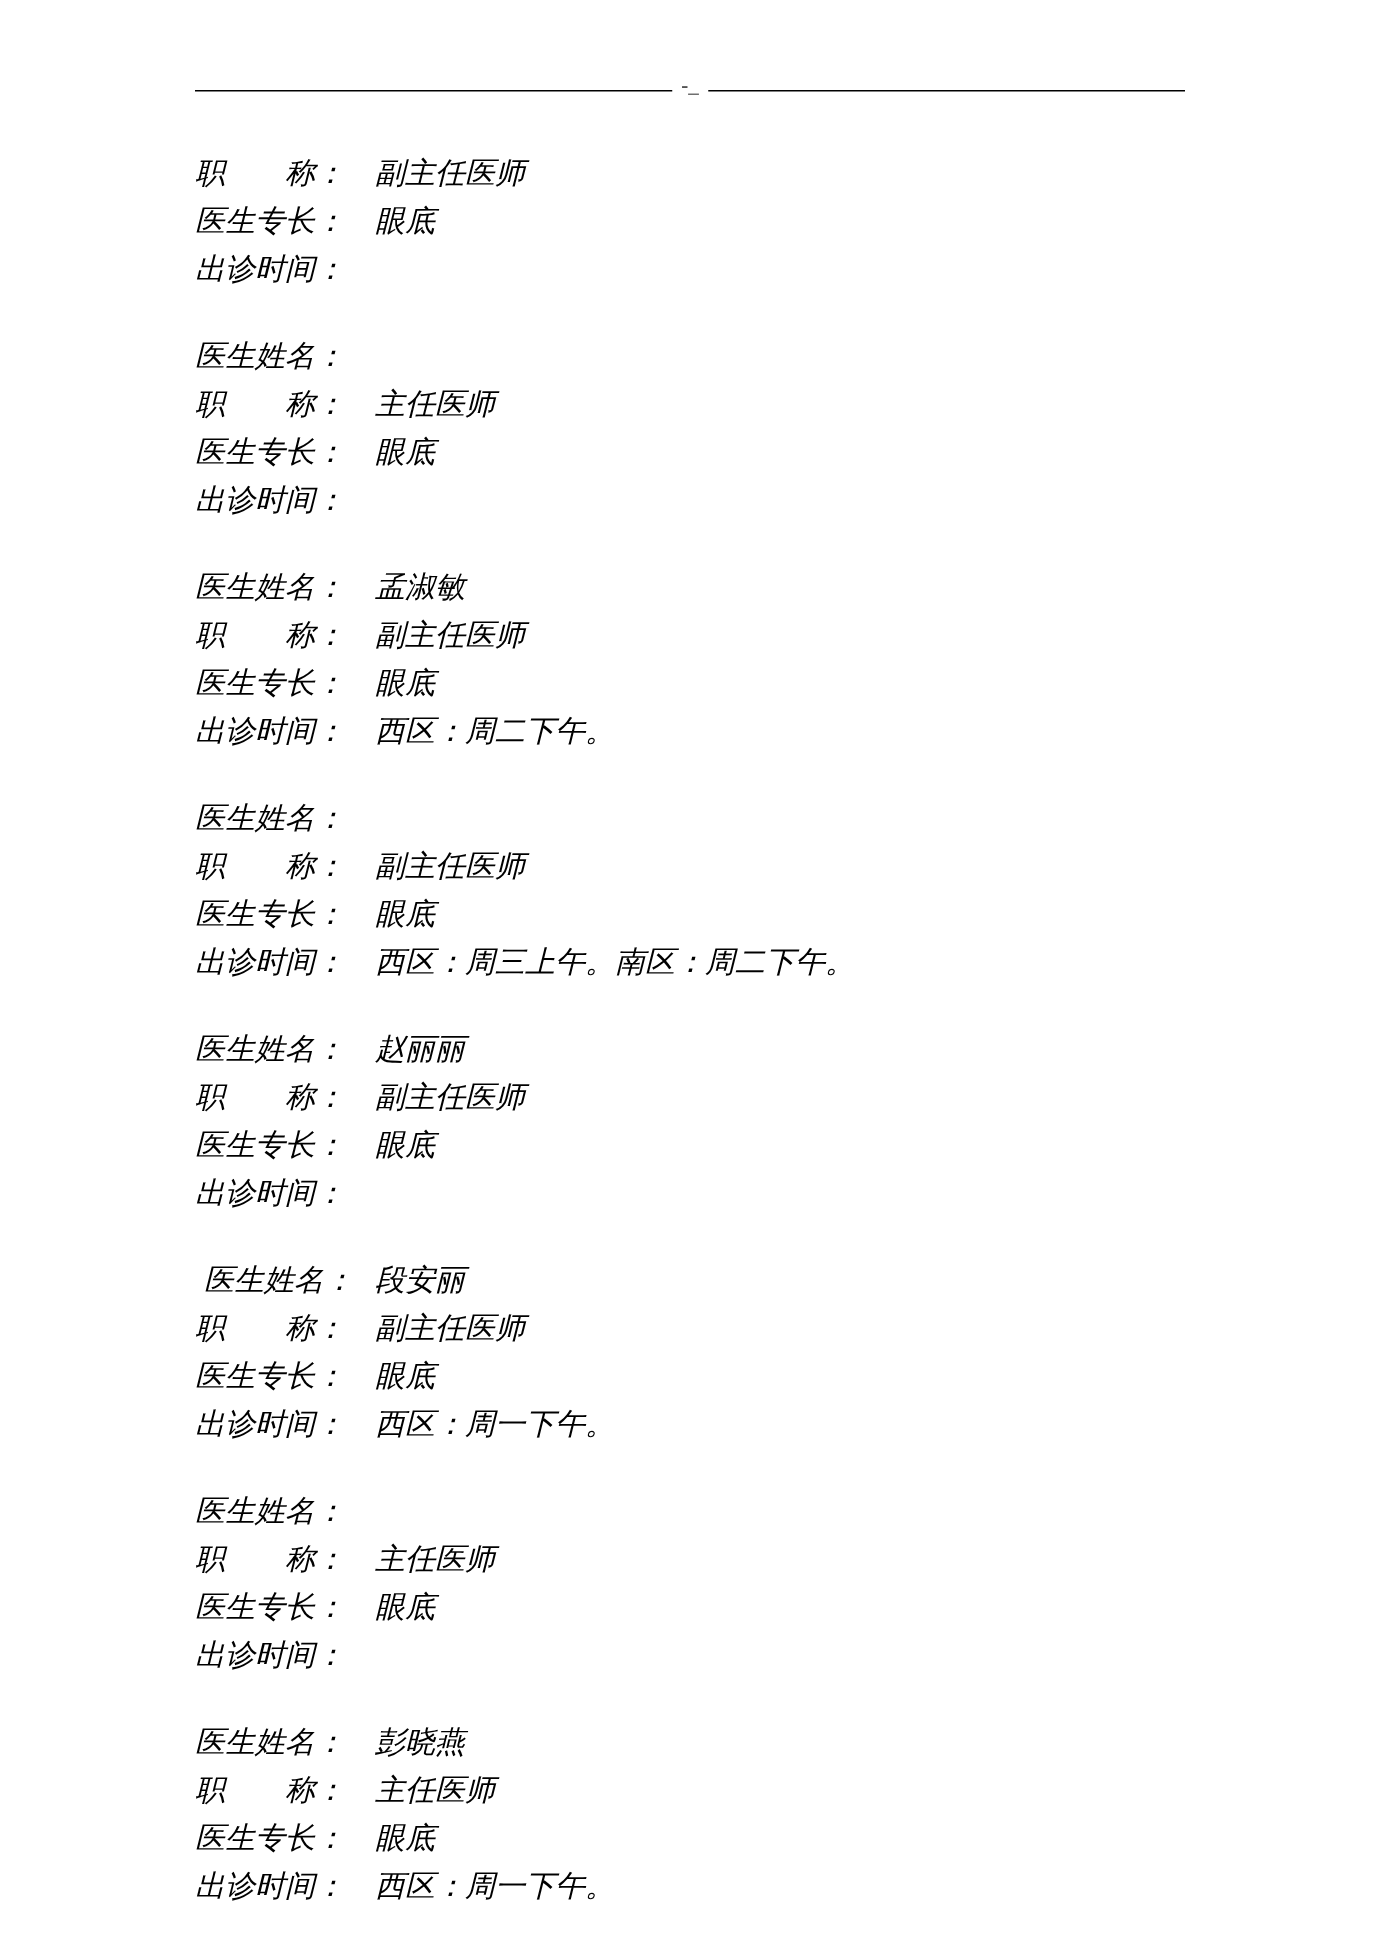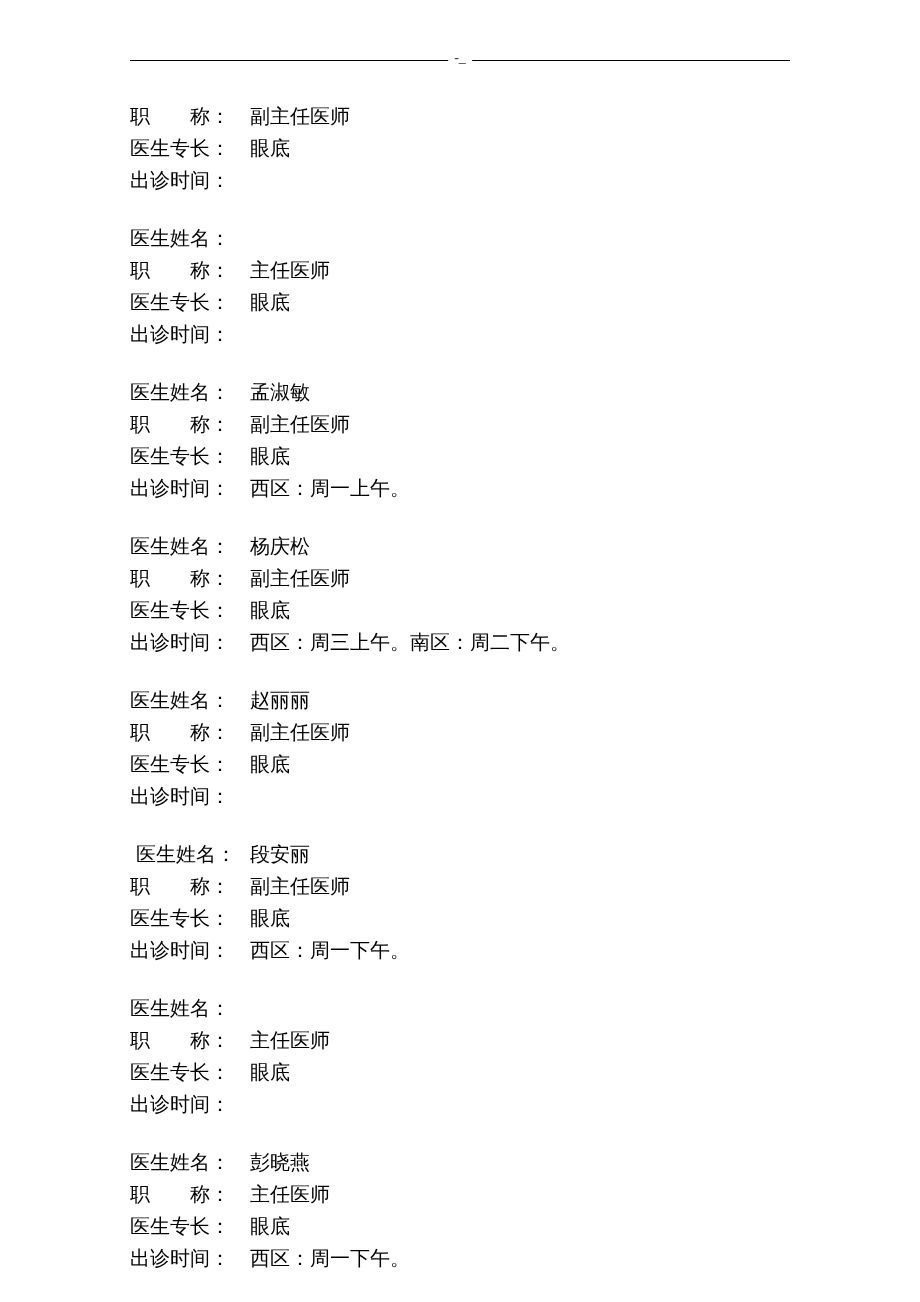--- a/index.html
+++ b/index.html
@@ -31,20 +31,21 @@
       padding: 0 6px;
       font-size: 14px;
       color: #333;
     }
     .doctor-block {
       margin-bottom: 28px;
     }
     .row {
       display: flex;
       margin-bottom: 2px;
+      font-style: italic;
     }
     .label {
       width: 120px;
       flex-shrink: 0;
     }
     .value {
       flex: 1;
     }
     .first-partial {
       margin-bottom: 28px;
@@ -103,27 +104,26 @@
       <div class="row">
         <span class="label">职　　称：</span>
         <span class="value">副主任医师</span>
       </div>
       <div class="row">
         <span class="label">医生专长：</span>
         <span class="value">眼底</span>
       </div>
       <div class="row">
         <span class="label">出诊时间：</span>
-        <span class="value">西区：周一上午。</span>
-      </div>
-    </div>
-    <div class="doctor-block">
-      <div class="row">
-        <span class="label">医生姓名：</span>
-        <span class="value">杨庆松</span>
+        <span class="value">西区：周二下午。</span>
+      </div>
+    </div>
+    <div class="doctor-block">
+      <div class="row">
+        <span class="label">医生姓名：</span>
       </div>
       <div class="row">
         <span class="label">职　　称：</span>
         <span class="value">副主任医师</span>
       </div>
       <div class="row">
         <span class="label">医生专长：</span>
         <span class="value">眼底</span>
       </div>
       <div class="row">

